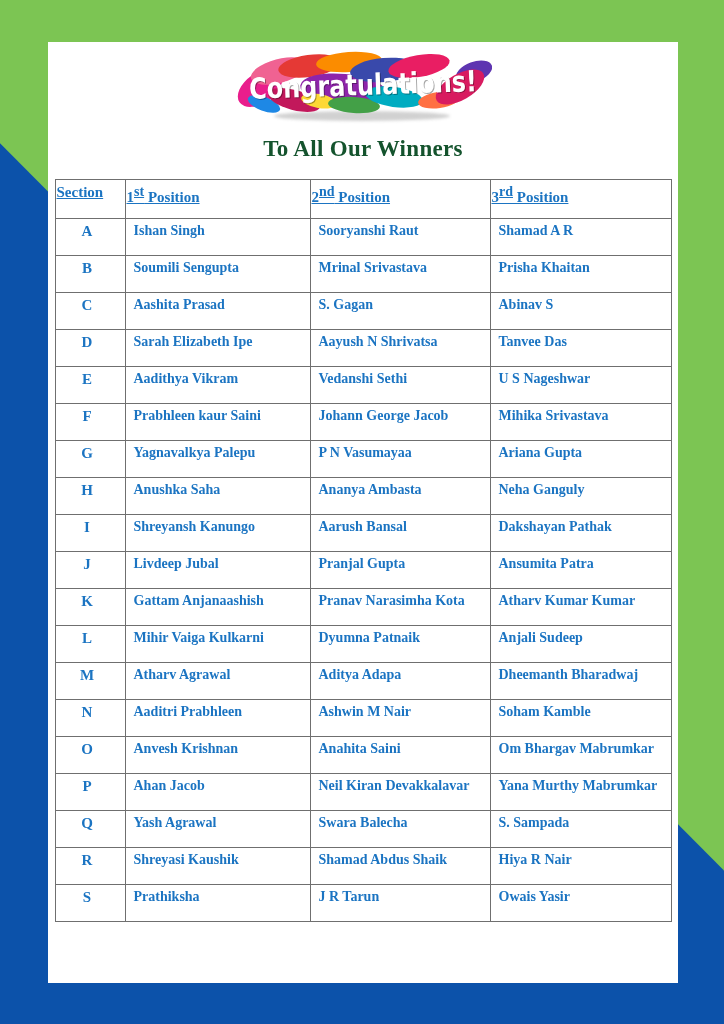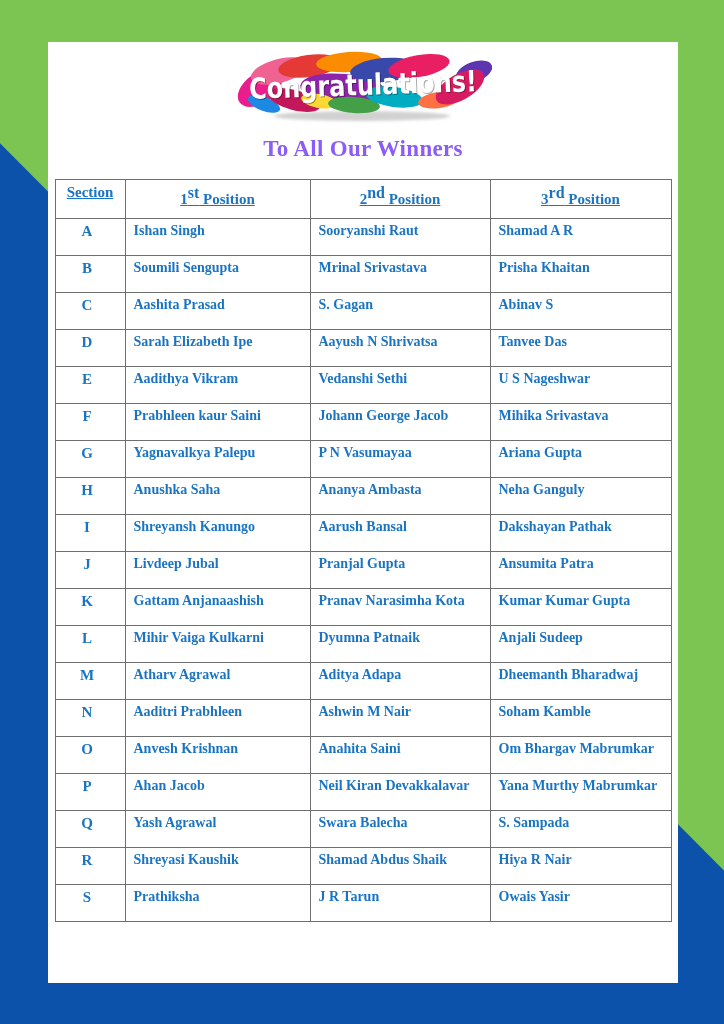--- a/index.html
+++ b/index.html
@@ -19,21 +19,21 @@
   .card {
     position: absolute;
     left: 48px; top: 42px;
     width: 630px; height: 941px;
     background: #ffffff;
   }
   .banner { display: block; margin: 4px auto 0; }
   .page-title {
     margin: 12px 0 0;
     text-align: center;
-    color: #8b5cf6;
+    color: #14532d;
     font-size: 23px;
     font-weight: bold;
     letter-spacing: 0.3px;
   }
   table.winners {
     border-collapse: collapse;
     table-layout: fixed;
     width: 616px;
     margin: 17px auto 0;
   }
@@ -41,25 +41,25 @@
     border: 1px solid #6f6f6f;
     color: #1b74c2;
     font-weight: bold;
     vertical-align: top;
     overflow: hidden;
     white-space: nowrap;
   }
   table.winners th {
     height: 33px;
     font-size: 15px;
-    text-align: center;
+    text-align: left;
     padding-top: 4px;
   }
   table.winners th .hd { text-decoration: underline; }
-  table.winners th sup { font-size: 16px; }
+  table.winners th sup { font-size: 14px; text-decoration: underline; }
   table.winners td {
     height: 32px;
     font-size: 14px;
     text-align: left;
     padding: 4px 6px 0 8px;
   }
   table.winners td.sec {
     text-align: center;
     font-size: 15px;
     padding-left: 0;
@@ -180,21 +180,21 @@
         <tr>
           <td class="sec">J</td>
           <td>Livdeep Jubal</td>
           <td>Pranjal Gupta</td>
           <td>Ansumita Patra</td>
         </tr>
         <tr>
           <td class="sec">K</td>
           <td>Gattam Anjanaashish</td>
           <td>Pranav Narasimha Kota</td>
-          <td>Kumar Kumar Gupta</td>
+          <td>Atharv Kumar Kumar</td>
         </tr>
         <tr>
           <td class="sec">L</td>
           <td>Mihir Vaiga Kulkarni</td>
           <td>Dyumna Patnaik</td>
           <td>Anjali Sudeep</td>
         </tr>
         <tr>
           <td class="sec">M</td>
           <td>Atharv Agrawal</td>

